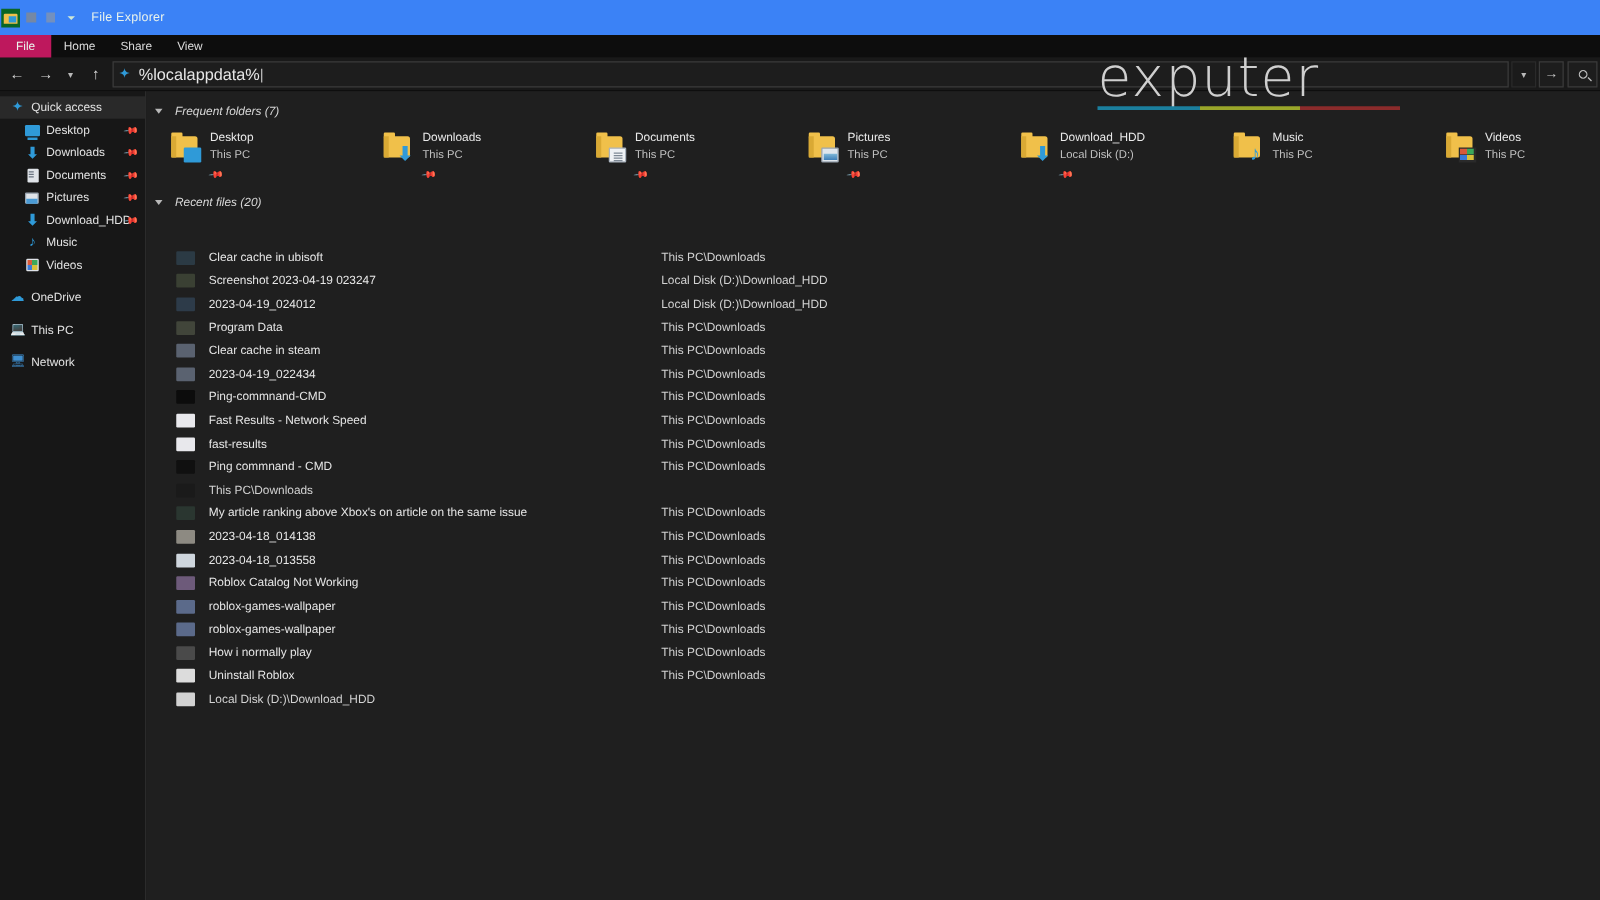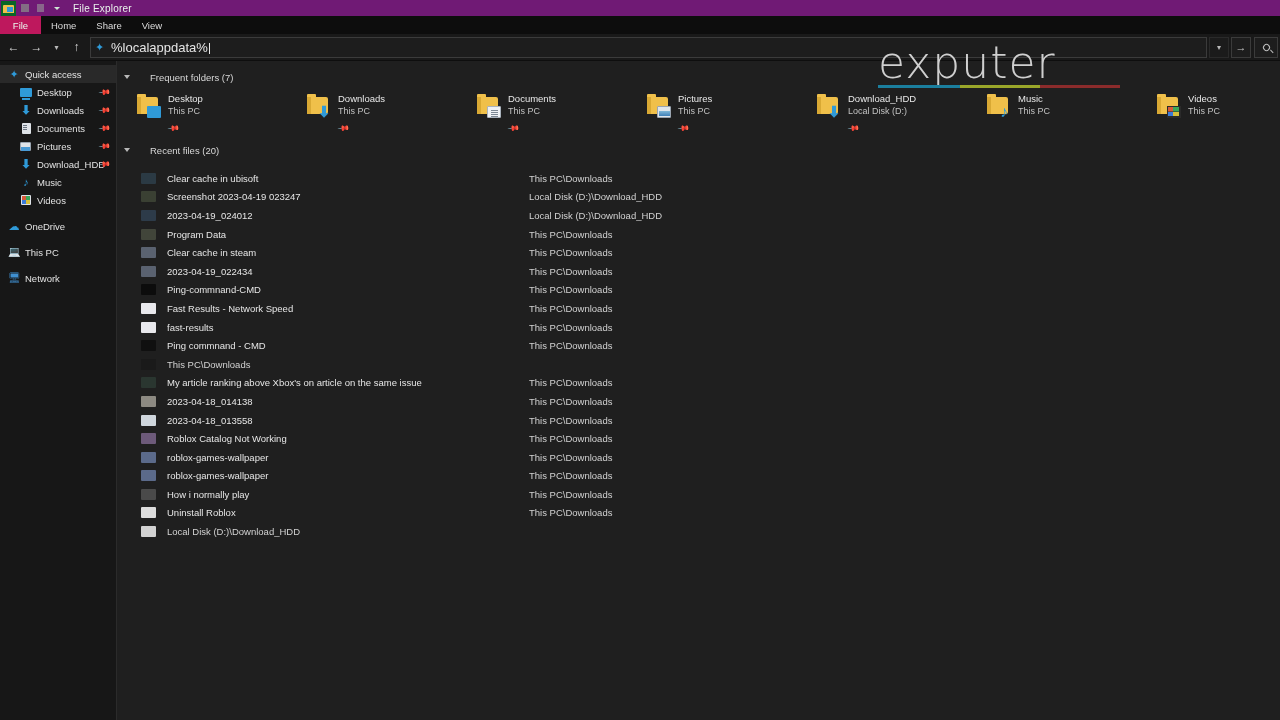--- a/index.html
+++ b/index.html
@@ -6,21 +6,21 @@
   html, body {
     width: 1280px; height: 720px;
     background: #1b1b1b;
     font-family: "Liberation Sans", sans-serif;
     overflow: hidden;
   }
   body { position: relative; }
 
   
   .titlebar {
-    height: 16px; background: #701a75;
+    height: 28px; background: #3b82f6;
     display: flex; align-items: center;
     position: relative;
   }
   .qat { display: flex; align-items: center; height: 16px; padding-left: 1px; }
   .qat-ico {
     width: 15px; height: 15px; margin-right: 1px;
     display: flex; align-items: center; justify-content: center;
     position: relative;
   }
   .qat-ico.sel { background: #0a6626; }
@@ -179,23 +179,23 @@
   .ic-cloud { color: #2f9ad8; font-size: 11px; line-height: 12px; text-align: center; }
   .ic-pc { color: #9fc9e4; font-size: 10px; line-height: 12px; text-align: center; }
   .ic-net { color: #3f8fd0; font-size: 10px; line-height: 12px; text-align: center; }
 
   
   .content {
     flex: 1 1 auto; background: #1f1f1f; overflow: hidden;
     position: relative; padding-top: 9px;
   }
   .group-header {
-    display: flex; align-items: center; gap: 20px;
+    display: flex; align-items: center; gap: 10px;
     padding-left: 7px; height: 14px;
-    font-size: 9.5px; color: #d8d8d8;
+    font-size: 9.5px; color: #d8d8d8; font-style: italic;
   }
   .chev {
     width: 0; height: 0; border-left: 3.5px solid transparent;
     border-right: 3.5px solid transparent; border-top: 4px solid #b8b8b8;
     flex: 0 0 auto;
   }
 
   
   .ff-row {
     display: flex; margin-top: 7px; padding-left: 18px;
@@ -255,21 +255,21 @@
     font-size: 9.5px; color: #e9e9e9; white-space: nowrap;
     line-height: 12px;
   }
   .ff-sub {
     font-size: 9px; color: #c2c2c2; white-space: nowrap; line-height: 12px;
   }
   .ff-pin { color: #9a9a9a; font-size: 8px; transform: rotate(40deg);
             display: inline-block; line-height: 10px; }
 
   
-  .rf-wrap { margin-top: 12px; }
+  .rf-wrap { margin-top: 28px; }
   .rf-row {
     height: 18.6px; display: flex; align-items: center;
     padding-left: 24px; font-size: 9.5px; color: #e6e6e6;
   }
   .rf-thumb {
     width: 15px; height: 11px; flex: 0 0 15px; margin-right: 11px;
     border-radius: 1px; background: #2b2f34;
   }
   .rf-name { width: 362px; white-space: nowrap; overflow: hidden; }
   .rf-loc { color: #d2d2d2; white-space: nowrap; }

